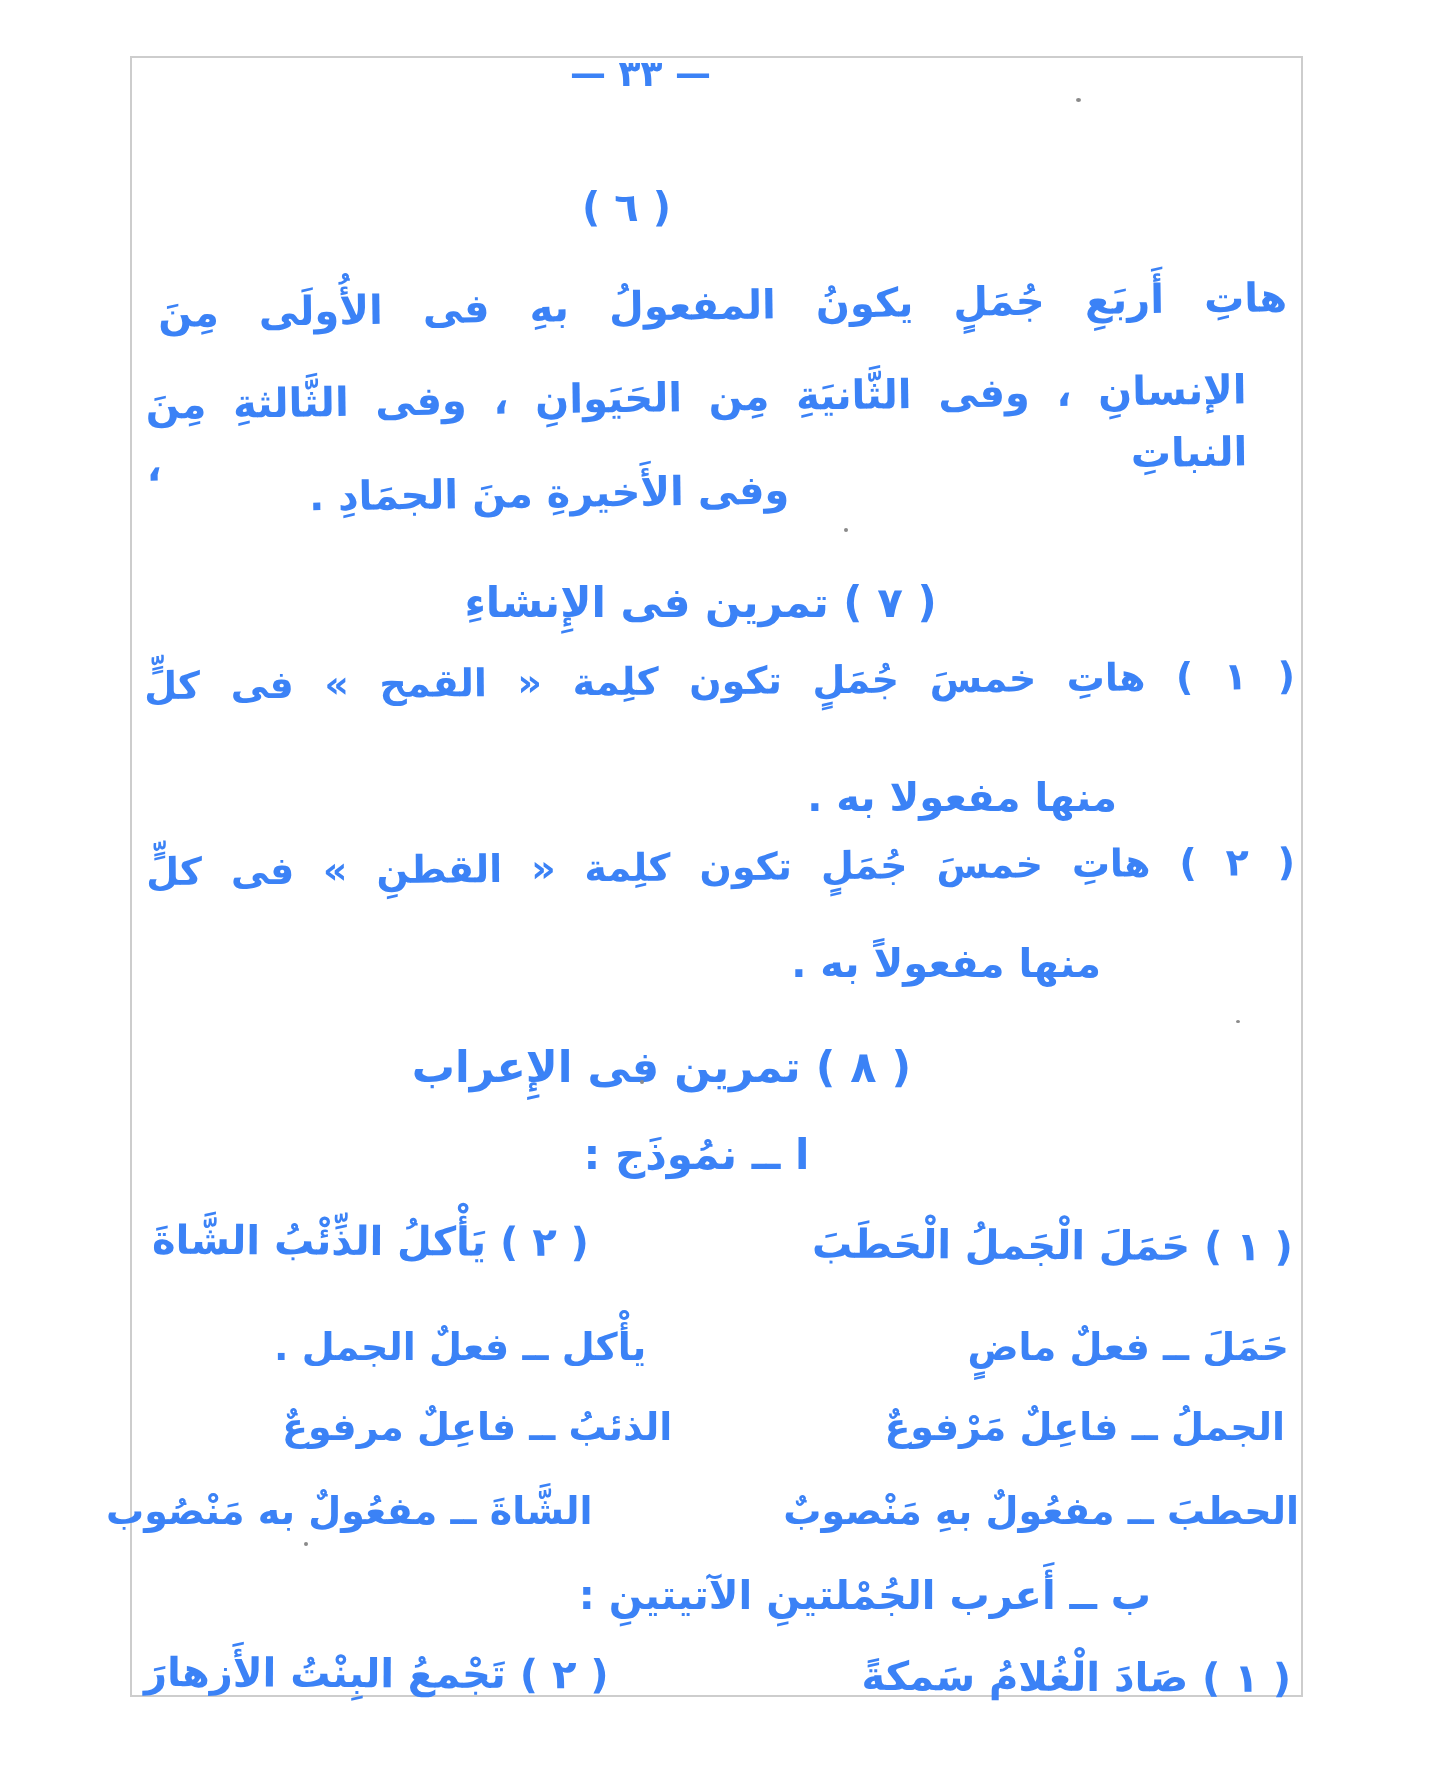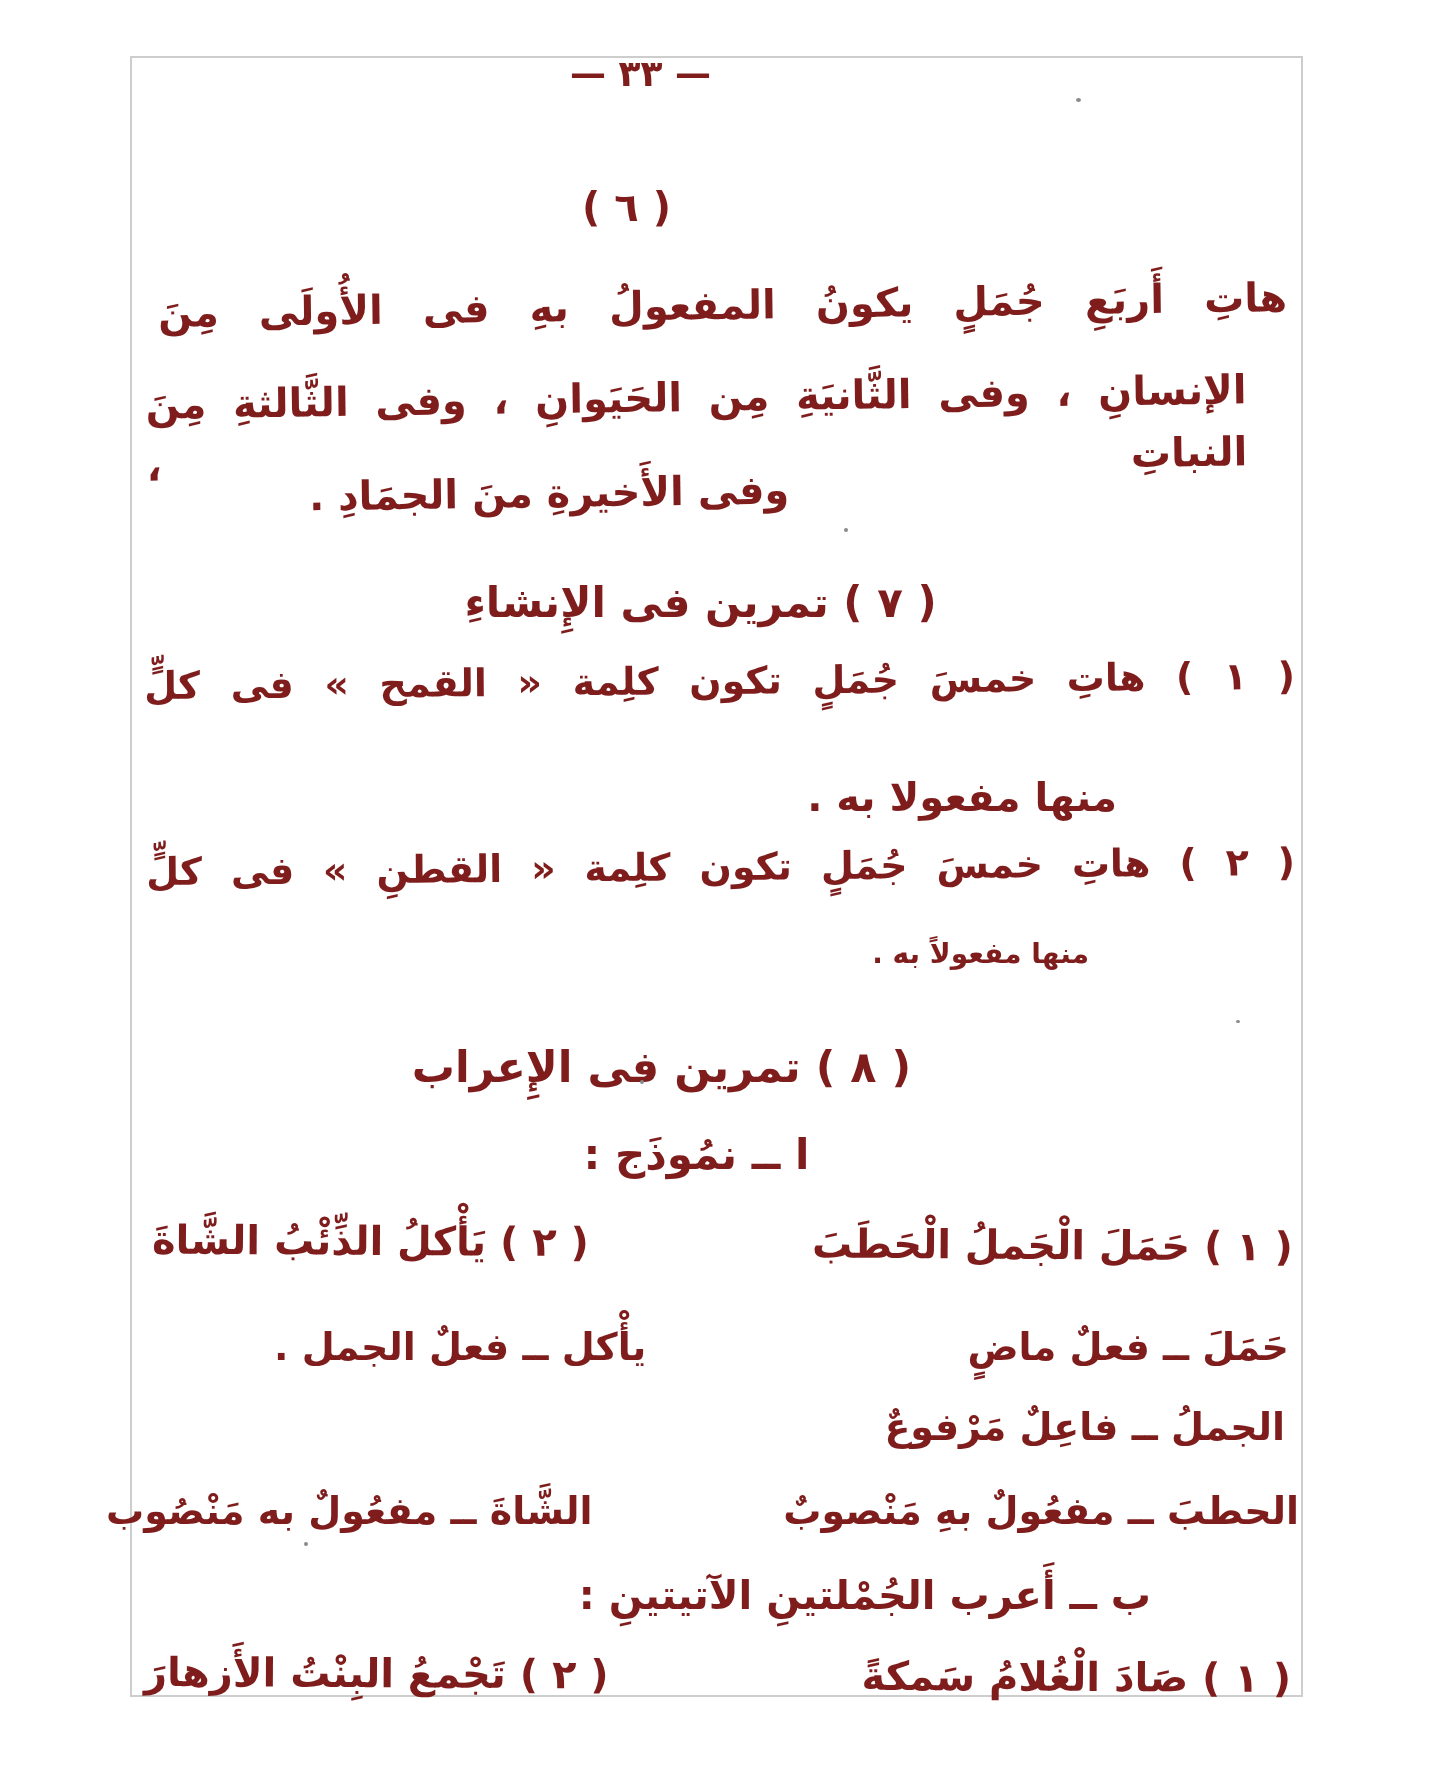--- a/index.html
+++ b/index.html
@@ -1,18 +1,18 @@
 <!DOCTYPE html>
 <html lang="ar"><head>
 <meta charset="utf-8">
 <style>
   html,body{margin:0;padding:0;background:#ffffff;}
   .canvas{
     position:relative;width:1445px;height:1766px;background:#ffffff;overflow:hidden;
-    font-family:"DejaVu Sans",sans-serif;font-weight:bold;color:#7f1d1d;
+    font-family:"DejaVu Sans",sans-serif;font-weight:bold;color:#3b82f6;
   }
   .scan-page{
     position:absolute;left:130px;top:56px;width:1169px;height:1637px;
     border:2px solid #cdcdcd;direction:rtl;background:#ffffff;
   }
   .line{position:absolute;line-height:1.55;white-space:nowrap;}
   .just{
     white-space:normal;text-align:justify;text-align-last:justify;
     word-spacing:10px;
   }
@@ -31,21 +31,21 @@
 
   .p6l1{top:216px;right:14px;left:26px;font-size:40px;transform:rotate(-0.8deg);}
   .p6l2{top:308px;right:54px;left:14px;font-size:40px;transform:rotate(-0.8deg);}
   .p6l3{top:404px;right:512px;font-size:40px;transform:rotate(-0.8deg);}
 
   .heading7{top:512px;font-size:42px;}
   .heading7 > span{right:16px;}
   .i1l1{top:594px;right:6px;left:12px;font-size:38px;transform:rotate(-0.5deg);}
   .i1l2{top:708px;right:184px;font-size:40px;}
   .i2l1{top:780px;right:6px;left:14px;font-size:38px;transform:rotate(-0.5deg);}
-  .i2l2{top:874px;right:212px;font-size:28px;}
+  .i2l2{top:874px;right:200px;font-size:40px;}
 
   .heading8{top:976px;font-size:43px;}
   .heading8 > span{right:55px;}
   .model-label{top:1064px;font-size:42px;}
   .model-label > span{right:20px;}
 
   .model-sentences{top:1154px;padding:0 8px 0 20px;font-size:40px;transform:rotate(0.35deg);}
   .parse-row-1{top:1260px;padding:0 12px 0 142px;font-size:38px;}
   .parse-row-2{top:1340px;padding:0 16px 0 150px;font-size:38px;}
   .parse-row-3{top:1424px;padding:0 2px 0 0;left:-26px;font-size:38px;}
@@ -95,20 +95,21 @@
       <span>( ٢ ) يَأْكلُ الذِّئْبُ الشَّاةَ</span>
     </div>
 
     <div class="flexrow parse-row-1">
       <span>حَمَلَ ــ فعلٌ ماضٍ</span>
       <span>يأْكل ــ فعلٌ الجمل .</span>
     </div>
 
     <div class="flexrow parse-row-2">
       <span>الجملُ ــ فاعِلٌ مَرْفوعٌ</span>
+      <span>الذئبُ ــ فاعِلٌ مرفوعٌ</span>
     </div>
 
     <div class="flexrow parse-row-3">
       <span>الحطبَ ــ مفعُولٌ بهِ مَنْصوبٌ</span>
       <span>الشَّاةَ ــ مفعُولٌ به مَنْصُوب</span>
     </div>
 
     <div class="line partb-label">ب ــ أَعرب الجُمْلتينِ الآتيتينِ :</div>
 
     <div class="flexrow final-sentences">

